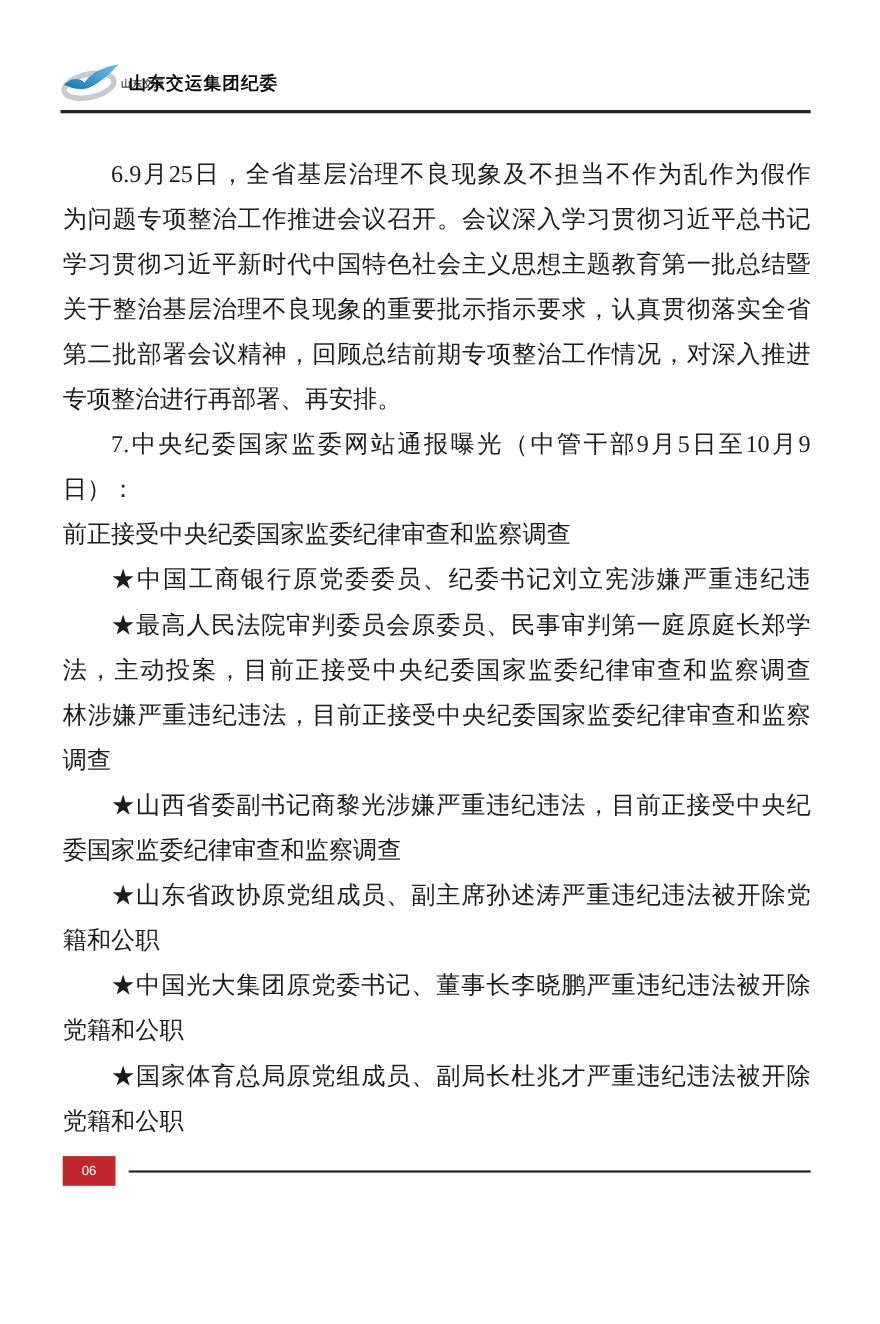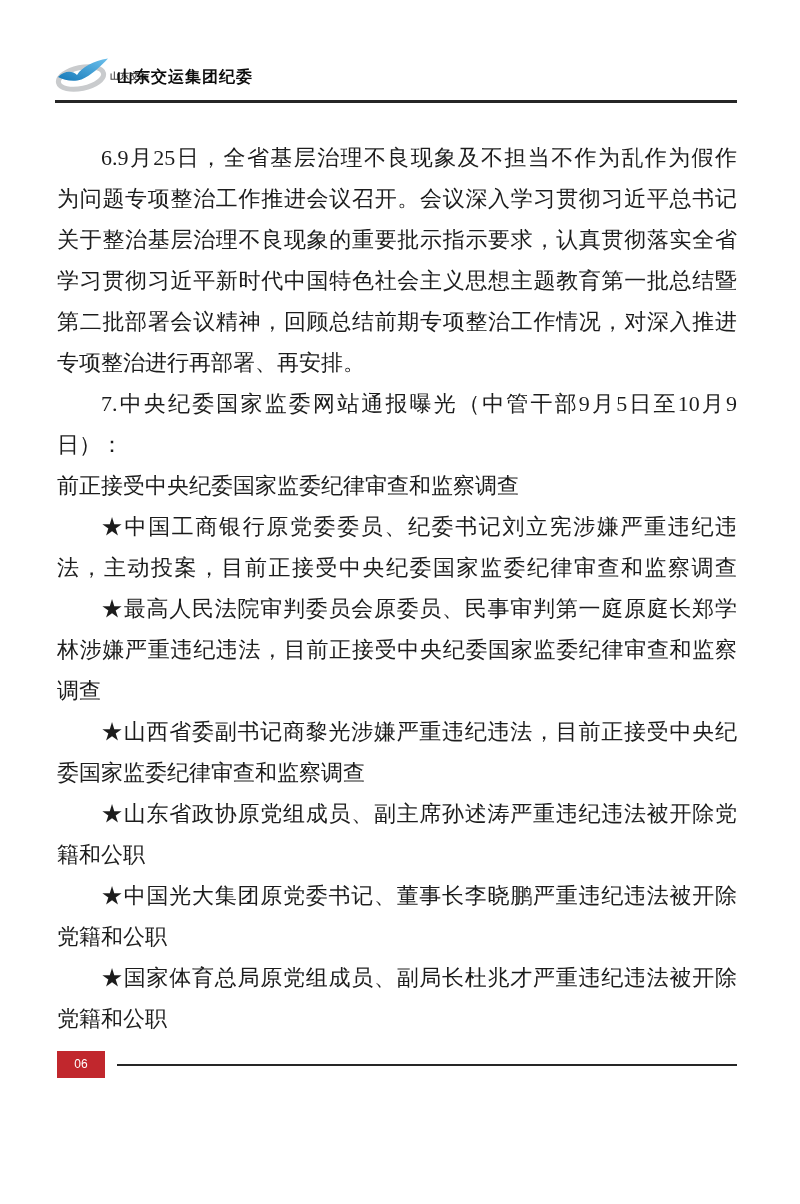--- a/index.html
+++ b/index.html
@@ -89,30 +89,30 @@
         <div class="logo-caption">山东交运</div>
       </div>
       <h1 class="title">山东交运集团纪委</h1>
     </div>
     <div class="header-rule" style="background: rgb(38, 38, 38);"></div>
   </div>
 
   <div class="content" id="body-text">
       <div class="line indent">6.9月25日，全省基层治理不良现象及不担当不作为乱作为假作</div>
       <div class="line">为问题专项整治工作推进会议召开。会议深入学习贯彻习近平总书记</div>
+      <div class="line">学习贯彻习近平新时代中国特色社会主义思想主题教育第一批总结暨</div>
       <div class="line">关于整治基层治理不良现象的重要批示指示要求，认真贯彻落实全省</div>
-      <div class="line">学习贯彻习近平新时代中国特色社会主义思想主题教育第一批总结暨</div>
       <div class="line">第二批部署会议精神，回顾总结前期专项整治工作情况，对深入推进</div>
       <div class="line end">专项整治进行再部署、再安排。</div>
       <div class="line indent">7.中央纪委国家监委网站通报曝光（中管干部9月5日至10月9</div>
       <div class="line end">日）：</div>
       <div class="line end">前正接受中央纪委国家监委纪律审查和监察调查</div>
       <div class="line indent">★中国工商银行原党委委员、纪委书记刘立宪涉嫌严重违纪违</div>
+      <div class="line indent">★最高人民法院审判委员会原委员、民事审判第一庭原庭长郑学</div>
       <div class="line">法，主动投案，目前正接受中央纪委国家监委纪律审查和监察调查</div>
-      <div class="line indent">★最高人民法院审判委员会原委员、民事审判第一庭原庭长郑学</div>
       <div class="line">林涉嫌严重违纪违法，目前正接受中央纪委国家监委纪律审查和监察</div>
       <div class="line end">调查</div>
       <div class="line indent">★山西省委副书记商黎光涉嫌严重违纪违法，目前正接受中央纪</div>
       <div class="line end">委国家监委纪律审查和监察调查</div>
       <div class="line indent">★山东省政协原党组成员、副主席孙述涛严重违纪违法被开除党</div>
       <div class="line end">籍和公职</div>
       <div class="line indent">★中国光大集团原党委书记、董事长李晓鹏严重违纪违法被开除</div>
       <div class="line end">党籍和公职</div>
       <div class="line indent">★国家体育总局原党组成员、副局长杜兆才严重违纪违法被开除</div>
       <div class="line end">党籍和公职</div>

